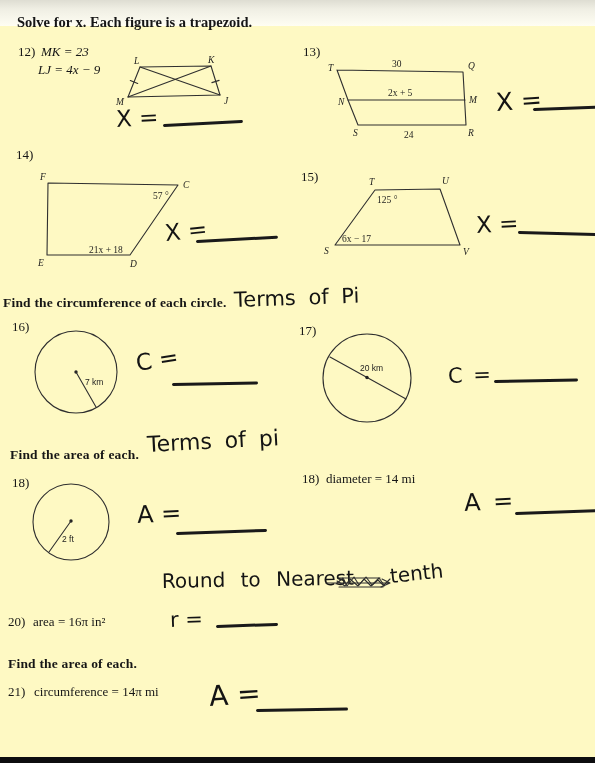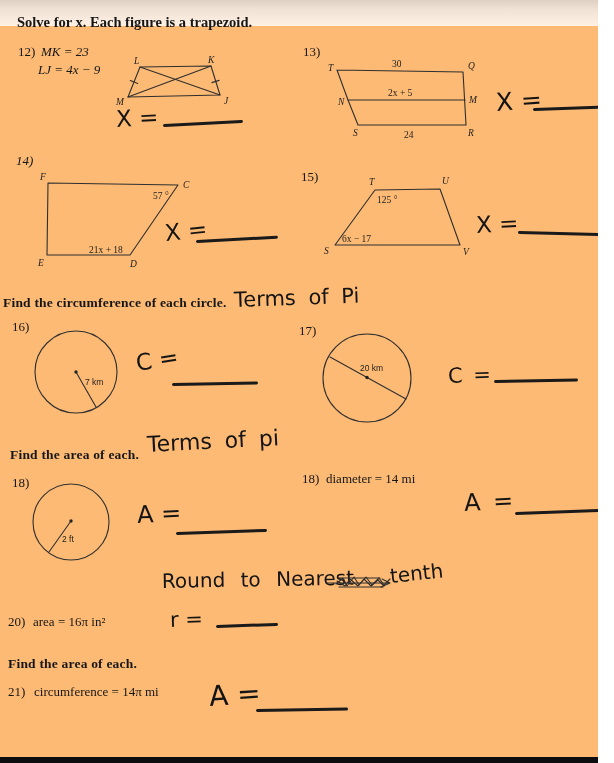--- a/index.html
+++ b/index.html
@@ -1,17 +1,17 @@
 <!DOCTYPE html>
 <html><head>
 <meta charset="utf-8">
 <style>
   html,body{margin:0;padding:0;background:#ffffff;}
-  #page{position:relative;width:598px;height:763px;background:#fdba74;overflow:hidden;
-        font-family:"Liberation Serif", serif;color:#161616;}
+  #page{position:relative;width:548px;height:763px;background:#fef9c3;overflow:hidden;
+        font-family:"Liberation Serif", serif;color:#161616;padding-left:47px;}
   #topShade{position:absolute;left:0;top:0;width:614px;height:26px;
         background:linear-gradient(180deg,#d6d6d6 0%,#ececec 35%,#ffffff 100%);opacity:.8;}
   #bottomBar{position:absolute;left:0;top:757px;width:614px;height:6px;background:#0d0d0f;}
 
   .print{position:absolute;white-space:nowrap;}
   .bold{font-weight:bold;}
   .ital{font-style:italic;}
   .sectionTitle{font-size:13.5px;font-weight:bold;letter-spacing:.2px;}
   .probNum{font-size:13px;}
   .probText{font-size:13px;}
@@ -27,21 +27,21 @@
   svg .vlabel{font-style:italic;font-size:9.5px;}
   svg .num{font-size:9.5px;}
   svg .small{font-size:8.5px;font-family:"Liberation Sans",sans-serif;}
 
   
   #title{left:17px;top:14px;font-size:14.5px;}
   #p12num{left:18px;top:44px;font-family:Liberation Serif, serif;}
   #p12g1{left:41px;top:44px;}
   #p12g2{left:38px;top:62px;}
   #p13num{left:303px;top:44px;}
-  #p14num{left:16px;top:153px;font-style:italic;}
+  #p14num{left:16px;top:147px;}
   #p15num{left:301px;top:169px;}
   #circTitle{left:3px;top:295px;}
   #p16num{left:12px;top:319px;}
   #p17num{left:299px;top:323px;}
   #areaTitle{left:10px;top:447px;}
   #p18num{left:12px;top:475px;}
   #p19num{left:302px;top:471px;}
   #p19given{left:326px;top:471px;}
   #radiusTitle{left:8px;top:586px;}
   #p20num{left:8px;top:614px;}

